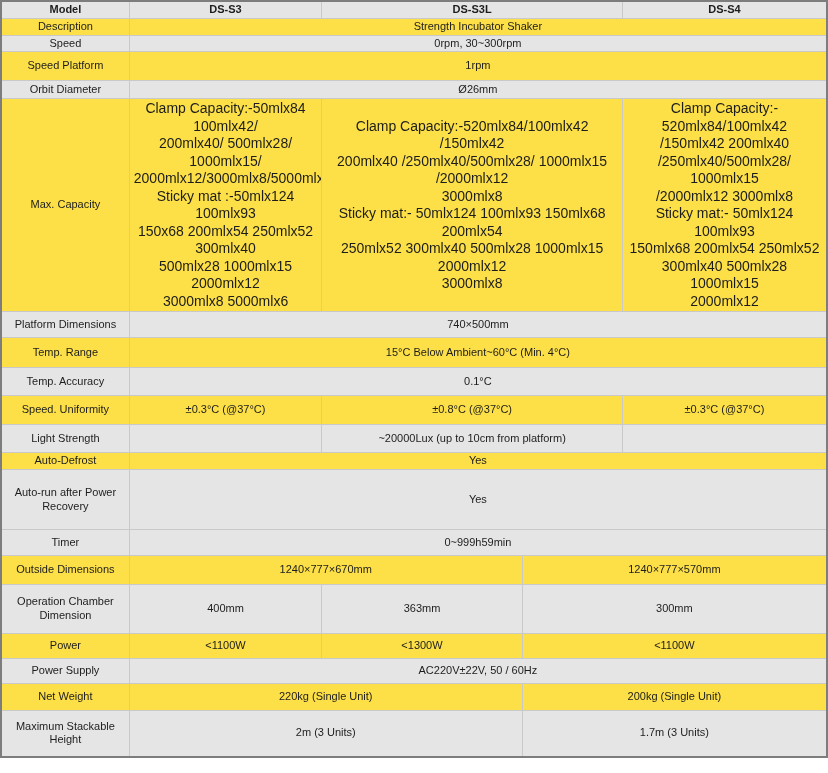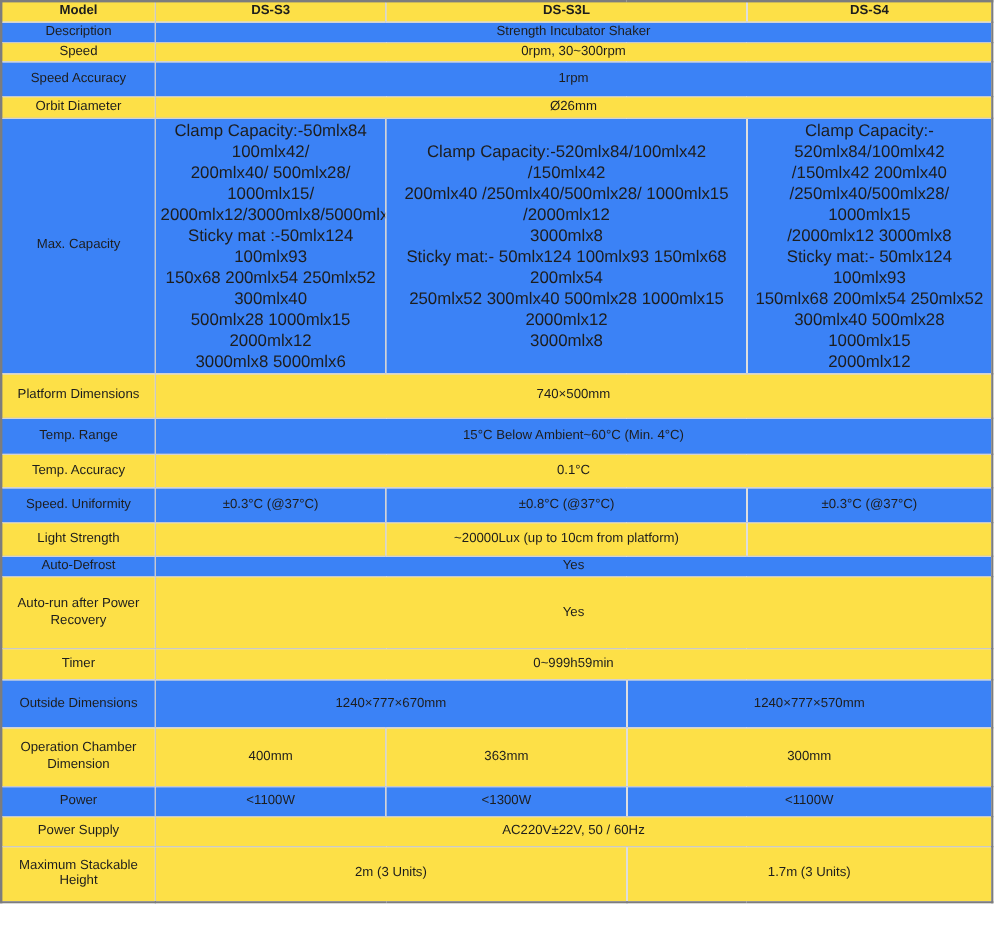--- a/index.html
+++ b/index.html
@@ -18,22 +18,22 @@
   }
   table.spec td{
     border:1px solid #c9c9c9;
     text-align:center;
     vertical-align:middle;
     padding:1px 4px;
     white-space:pre-line;
     overflow:hidden;
     line-height:1.25;
   }
-  tr.stripe td{background:#fde047;}
-  tr.plain td{background:#3b82f6;}
+  tr.stripe td{background:#e5e5e5;}
+  tr.plain td{background:#fde047;}
   tr.hdr td{font-weight:bold;}
   td.cap{font-size:14px;line-height:1.45;padding:2px 3px;}
   td.lbl{padding:1px 6px;}
 </style>
 </head>
 <body>
 
 <div class="spec-wrap">
 <table class="spec">
   <colgroup>
@@ -56,21 +56,21 @@
     <td class="lbl">Description</td>
     <td colspan="4">Strength Incubator Shaker</td>
   </tr>
 
   <tr class="stripe" style="height:14px">
     <td class="lbl">Speed</td>
     <td colspan="4">0rpm, 30~300rpm</td>
   </tr>
 
   <tr class="plain" style="height:29px">
-    <td class="lbl">Speed Accuracy</td>
+    <td class="lbl">Speed Platform</td>
     <td colspan="4">1rpm</td>
   </tr>
 
   <tr class="stripe" style="height:18px">
     <td class="lbl">Orbit Diameter</td>
     <td colspan="4">Ø26mm</td>
   </tr>
 
   <tr class="plain" style="height:155px">
     <td class="lbl">Max. Capacity</td>
@@ -91,21 +91,21 @@
     <td class="cap">Clamp Capacity:- 520mlx84/100mlx42
 /150mlx42 200mlx40
 /250mlx40/500mlx28/ 1000mlx15
 /2000mlx12 3000mlx8
 Sticky mat:- 50mlx124 100mlx93
 150mlx68 200mlx54 250mlx52
 300mlx40 500mlx28 1000mlx15
 2000mlx12</td>
   </tr>
 
-  <tr class="stripe" style="height:37px">
+  <tr class="stripe" style="height:26px">
     <td class="lbl">Platform Dimensions</td>
     <td colspan="4">740×500mm</td>
   </tr>
 
   <tr class="plain" style="height:30px">
     <td class="lbl">Temp. Range</td>
     <td colspan="4">15°C Below Ambient~60°C (Min. 4°C)</td>
   </tr>
 
   <tr class="stripe" style="height:28px">
@@ -136,21 +136,21 @@
     <td class="lbl">Auto-run after Power Recovery</td>
     <td colspan="4">Yes</td>
   </tr>
 
 
   <tr class="stripe" style="height:26px">
     <td class="lbl">Timer</td>
     <td colspan="4">0~999h59min</td>
   </tr>
 
-  <tr class="plain" style="height:40px">
+  <tr class="plain" style="height:29px">
     <td class="lbl">Outside Dimensions</td>
     <td colspan="2">1240×777×670mm</td>
     <td colspan="2">1240×777×570mm</td>
   </tr>
 
   <tr class="stripe" style="height:49px">
     <td class="lbl">Operation Chamber Dimension</td>
     <td>400mm</td>
     <td>363mm</td>
     <td colspan="2">300mm</td>
@@ -161,20 +161,25 @@
     <td>&lt;1100W</td>
     <td>&lt;1300W</td>
     <td colspan="2">&lt;1100W</td>
   </tr>
 
   <tr class="stripe" style="height:25px">
     <td class="lbl">Power Supply</td>
     <td colspan="4">AC220V±22V, 50 / 60Hz</td>
   </tr>
 
+  <tr class="plain" style="height:27px">
+    <td class="lbl">Net Weight</td>
+    <td colspan="2">220kg (Single Unit)</td>
+    <td colspan="2">200kg (Single Unit)</td>
+  </tr>
 
   <tr class="stripe" style="height:46px">
     <td class="lbl">Maximum Stackable Height</td>
     <td colspan="2">2m (3 Units)</td>
     <td colspan="2">1.7m (3 Units)</td>
   </tr>
 
   </tbody>
 </table>
 </div>

